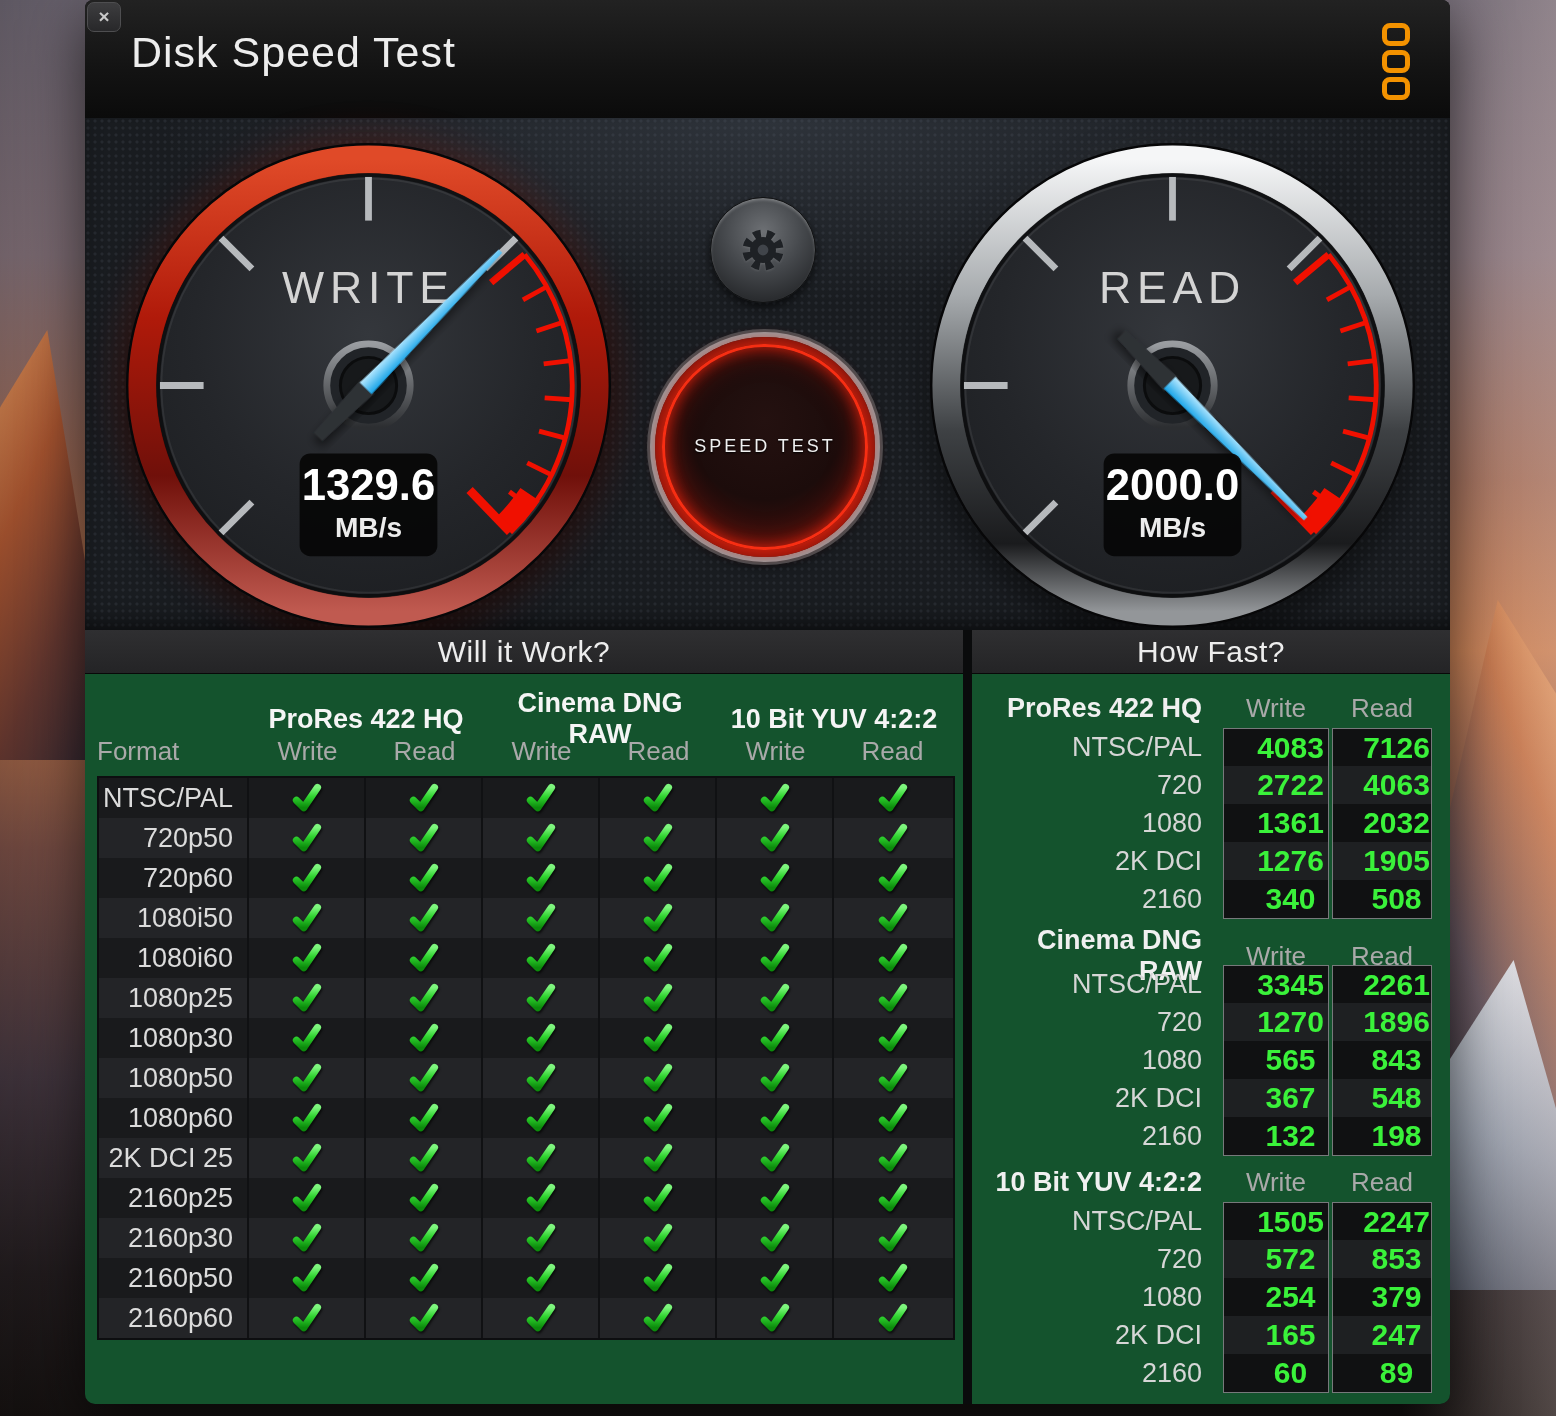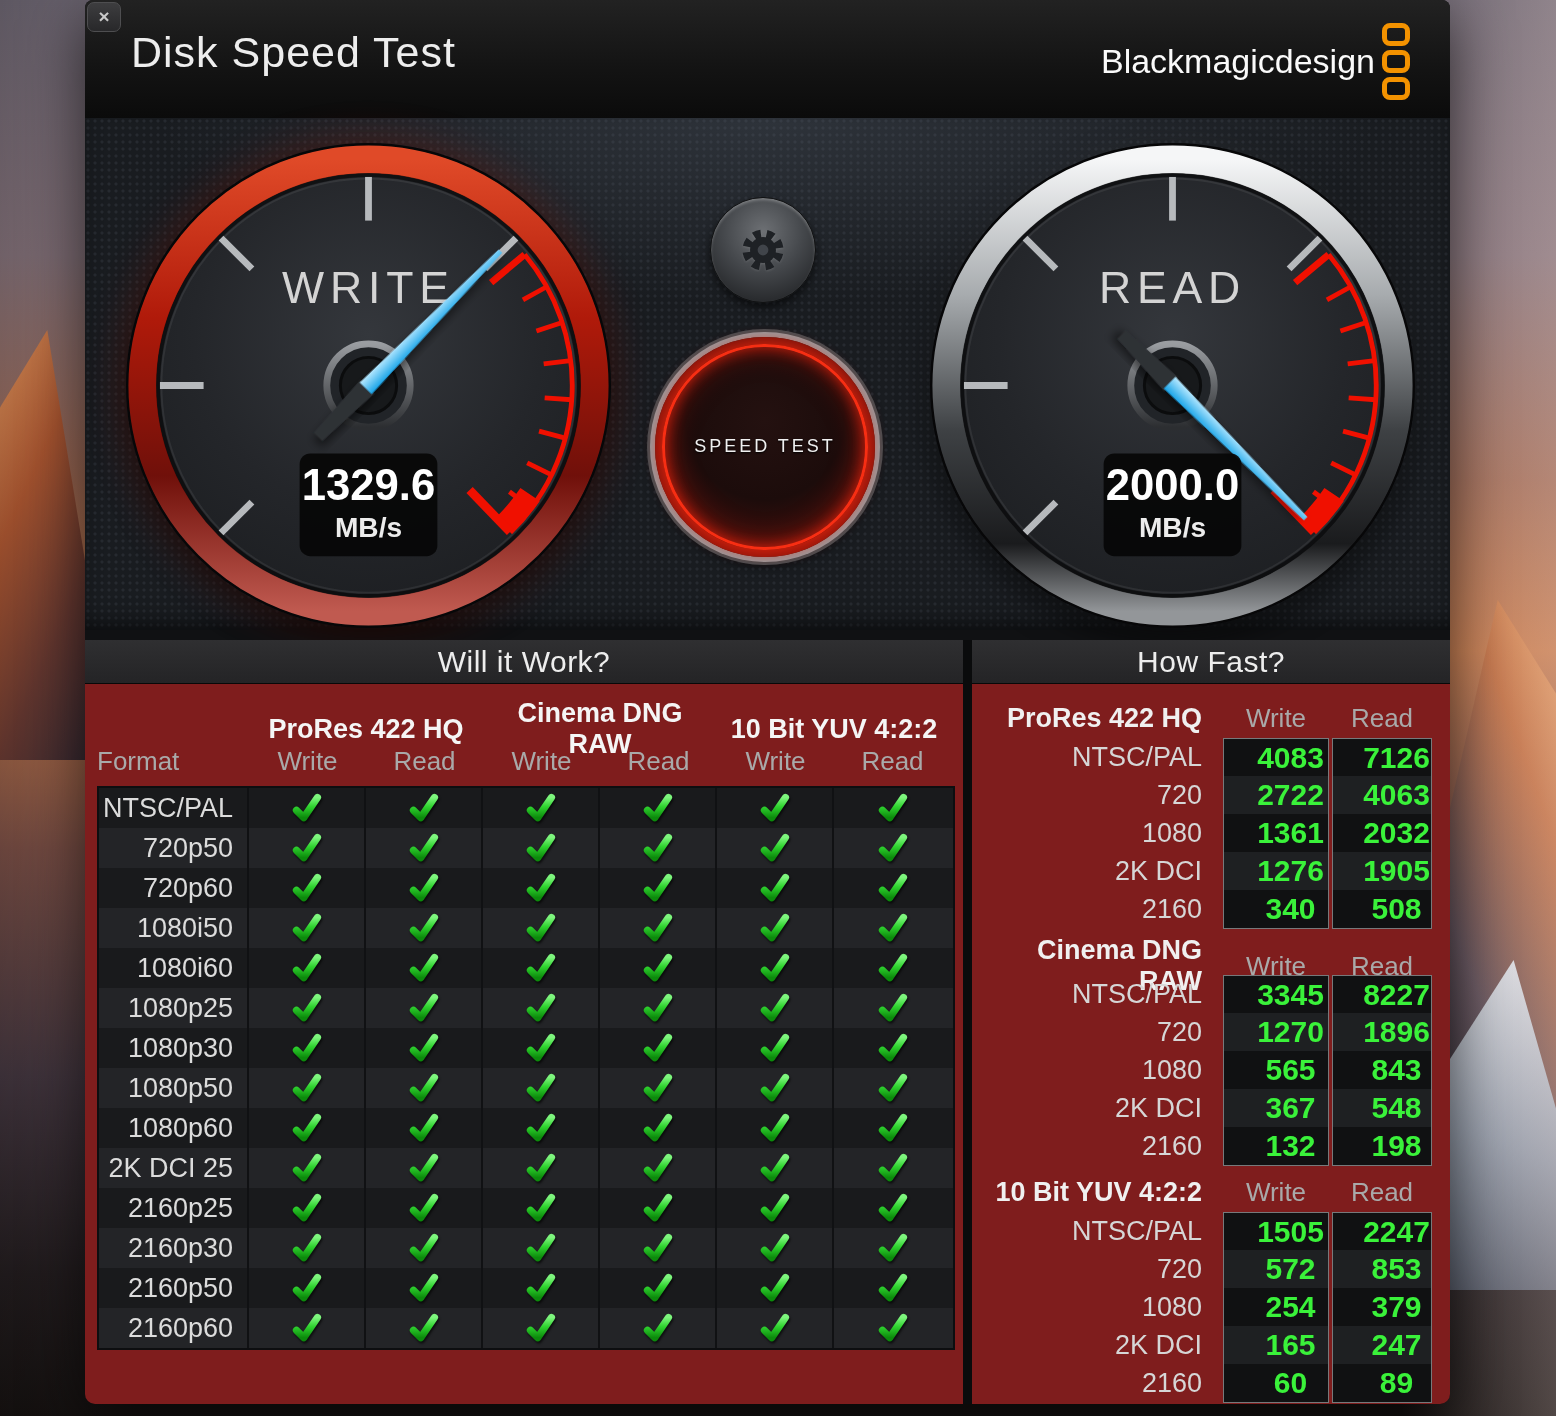--- a/index.html
+++ b/index.html
@@ -70,21 +70,21 @@
     cursor:pointer; display:flex; flex-direction:row; align-items:center; justify-content:center; }
   .start-btn::before { content:""; position:absolute; inset:7px; border-radius:50%;
     border:3px solid rgba(255,48,20,.95);
     box-shadow:0 0 14px 3px rgba(255,40,15,.8), inset 0 0 14px rgba(255,40,15,.6); }
   .start-sub { font-size:18px; letter-spacing:3px; color:#f0f0f0; margin-bottom:2px; z-index:1;
     text-shadow:0 1px 2px #000; }
   .start-main { font-size:48px; font-weight:600; letter-spacing:1px; color:#fff; z-index:1;
     text-shadow:0 2px 3px #000; }
 
   
-  .panels { position:absolute; top:630px; left:0; right:0; bottom:0; display:flex; background:#7f1d1d;margin-top:10px; }
+  .panels { position:absolute; top:630px; left:0; right:0; bottom:0; display:flex; background:#14532d; }
   .panel-left { width:878px; position:relative; }
   .panel-divider { width:9px; background:#0a0b0c; }
   .panel-right { flex:1; position:relative; }
 
   .strip { height:44px; background:linear-gradient(#2f2f31,#242426); border-bottom:1px solid #080808;
     display:flex; align-items:center; justify-content:center;
     font-size:30px; font-weight:300; color:#ededed; letter-spacing:.5px; }
 
   
   .wiw-grid { display:grid; grid-template-columns:152px repeat(6,117px); margin-left:12px; }
@@ -137,21 +137,20 @@
 </div>
 
 <div class="window">
 
   <div class="titlebar">
     <div class="close-btn">
       <span>×</span>
     </div>
     <div class="app-title">Disk Speed Test</div>
     <div class="logo">
-      <span class="logo-text">Blackmagicdesign</span>
       <span class="logo-mark">
           <span></span>
           <span></span>
           <span></span>
         </span>
     </div>
   </div>
 
   <div class="gauge-section">
     <div class="gauge gauge-write">
@@ -825,21 +824,21 @@
           <div class="hf-group">
             <div class="hf-head">
       <div class="hf-name">Cinema DNG RAW</div>
       <div class="hf-col">Write</div>
       <div class="hf-col">Read</div>
     </div>
             <div class="hf-rows">
               <div class="hf-row">
       <div class="hf-label">NTSC/PAL</div>
       <div class="hf-val">3345</div>
-      <div class="hf-val">8227</div>
+      <div class="hf-val">2261</div>
     </div>
               <div class="hf-row alt">
       <div class="hf-label">720</div>
       <div class="hf-val">1270</div>
       <div class="hf-val">1896</div>
     </div>
               <div class="hf-row">
       <div class="hf-label">1080</div>
       <div class="hf-val">565</div>
       <div class="hf-val">843</div>

